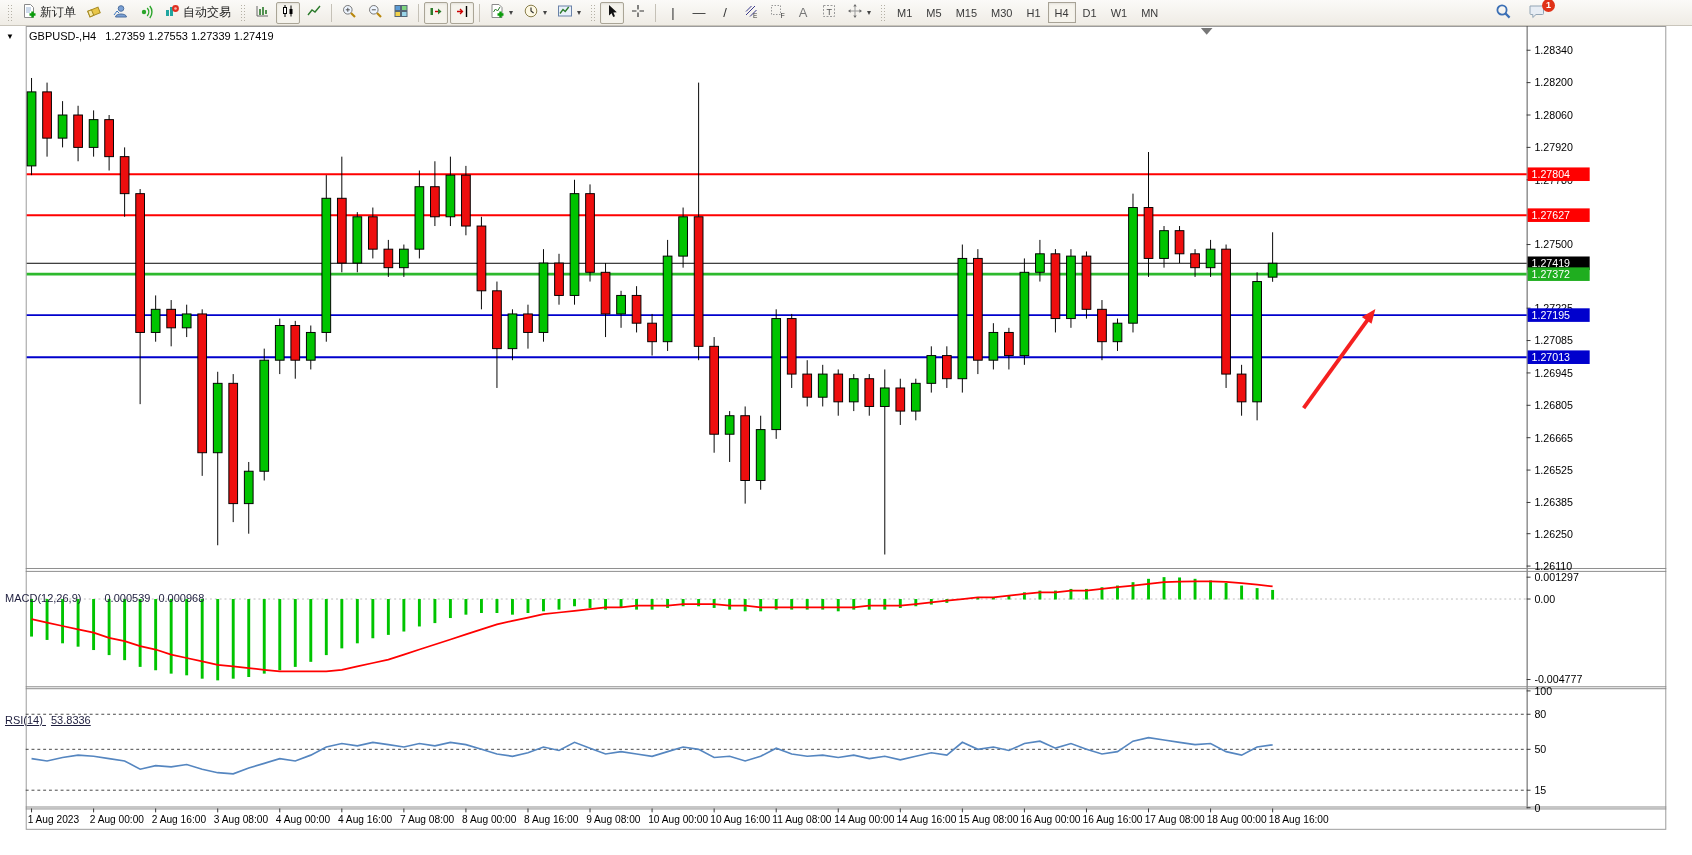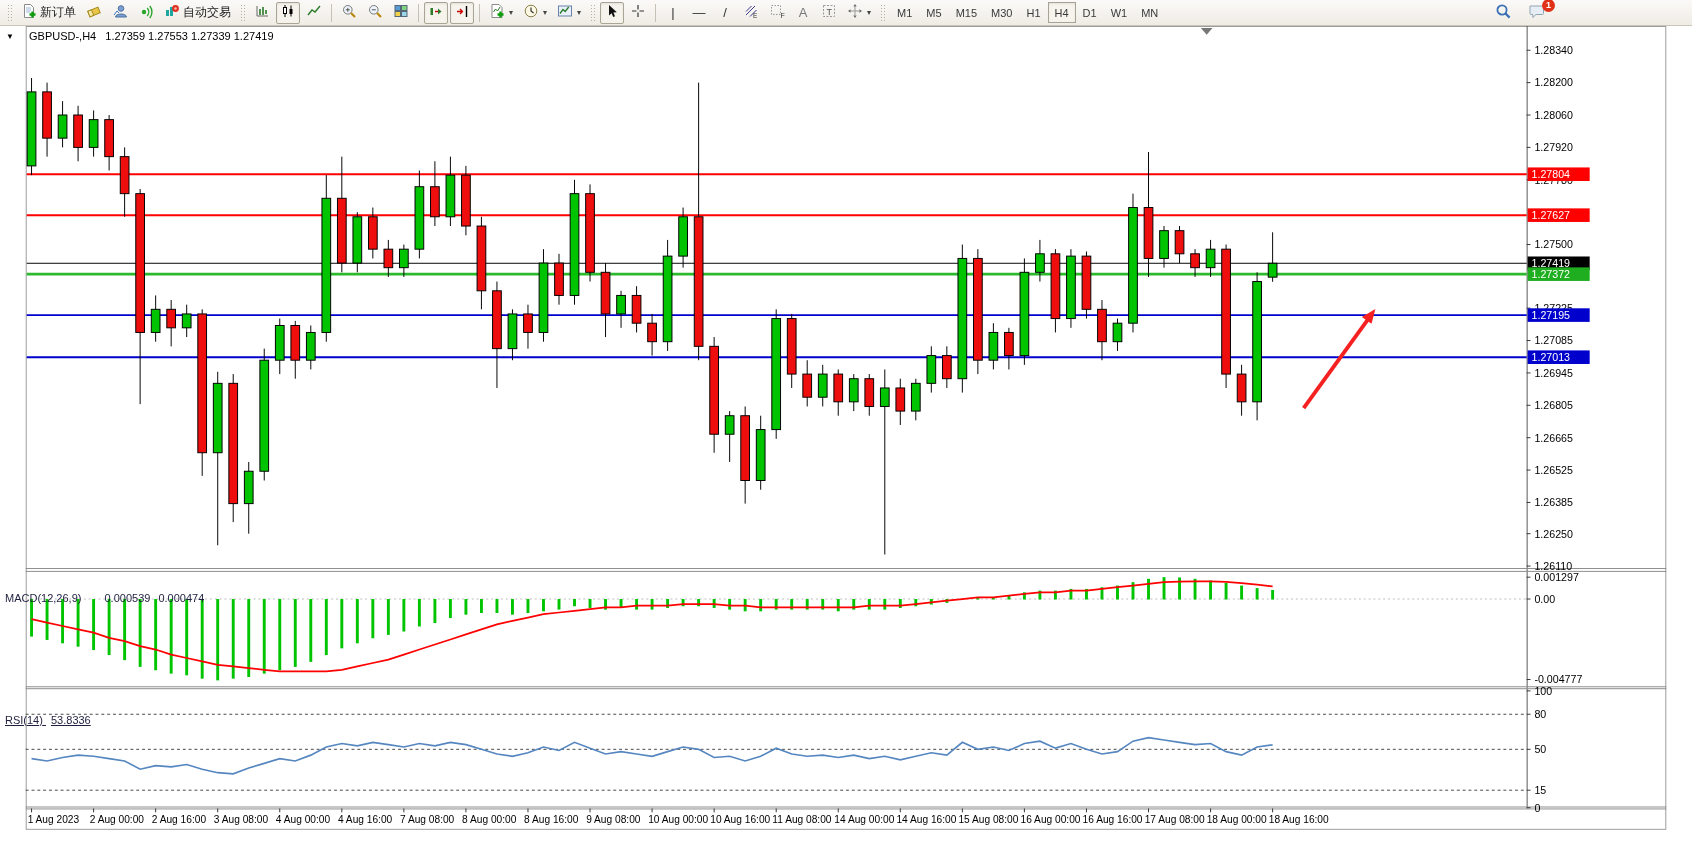--- a/index.html
+++ b/index.html
@@ -619,21 +619,21 @@
 
   <div class="overlay-label" style="top:4px; left:6px; color:#000;">
     <span style="font-size:8px; vertical-align:1px;">▼</span>
     <span style="margin-left:12px;">GBPUSD-,H4</span>
     <span style="margin-left:6px;">1.27359 1.27553 1.27339 1.27419</span>
   </div>
 
   <div class="overlay-label" style="top:566px; left:5px;">
     <span>MACD(12,26,9)</span>
     <span style="margin-left:20px;">0.000539</span>
-    <span style="margin-left:5px;">0.000474</span>
+    <span style="margin-left:5px;">0.000968</span>
   </div>
 
   <div class="overlay-label" style="top:688px; left:5px;text-decoration:underline;">
     <span>RSI(14)</span>
     <span style="margin-left:5px;">53.8336</span>
   </div>
 
   <div class="splitter" style="top:557px;"></div>
   <div class="splitter" style="top:679px;"></div>
   <div class="splitter" style="top:803px;"></div>

